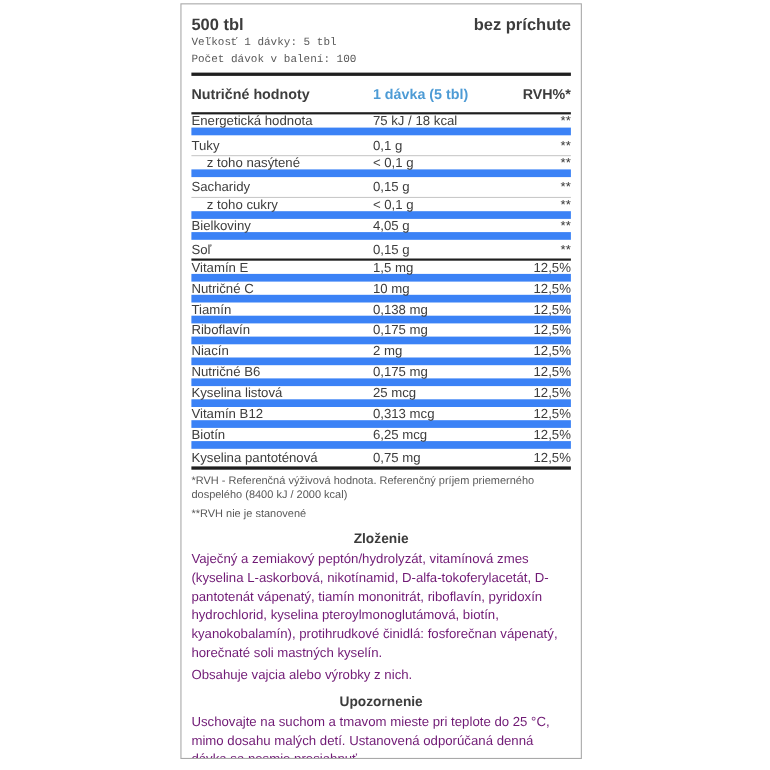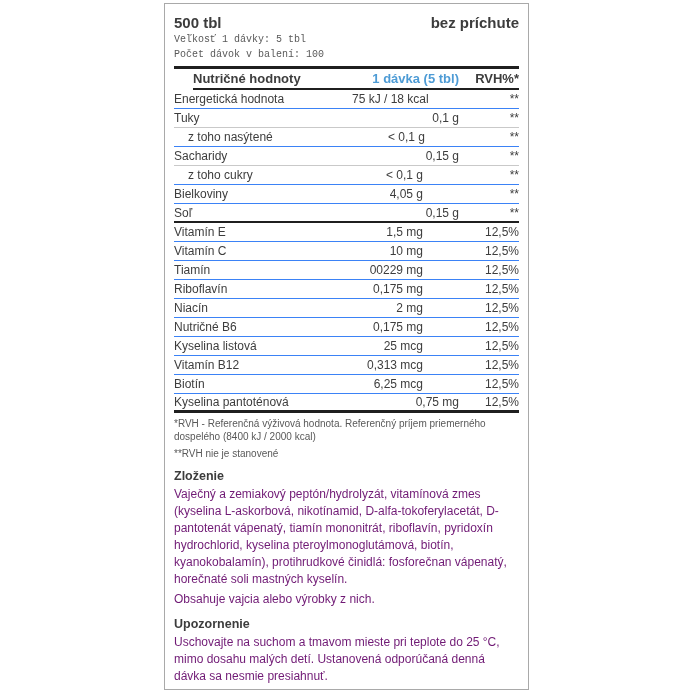--- a/index.html
+++ b/index.html
@@ -13,36 +13,36 @@
     overflow:hidden;
   }
 
   
   .head-row { display:flex; justify-content:space-between; align-items:baseline;
               font-size:15px; font-weight:bold; color:#3c3c3c; margin-top:2px; }
   .small-line { font-size:10px; color:#595959; line-height:13px; margin-top:2px;font-family:Liberation Mono, monospace; }
   .rule-heavy { border-bottom:3px solid #1f1f1f; margin-top:5px; }
 
   
-  .thead { display:flex; align-items:center; height:21px;
-           border-bottom:2px solid #1f1f1f; font-size:13px; font-weight:bold;margin-left:19px; }
+  .thead { display:flex; align-items:center; height:35px;
+           border-bottom:2px solid #1f1f1f; font-size:13px; font-weight:bold; }
   .row   { display:flex; align-items:center; height:19px; font-size:12px; }
   .c-label { flex:1; text-align:left; white-space:nowrap; }
   .row.indent .c-label { padding-left:14px; }
-  .c-value { width:120px; text-align:right; white-space:nowrap; }
+  .c-value { width:120px; text-align:left; white-space:nowrap; }
   .c-rvh   { width:60px; text-align:right; white-space:nowrap; }
   .blue { color:#4d9bd5; }
-  .sep-dark     { border-bottom:1px solid #3b82f6;gap:36px; }
+  .sep-dark     { border-bottom:7px solid #3b82f6; }
   .sep-light    { border-bottom:1px solid #c9c9c9; }
   .sep-thick    { border-bottom:2px solid #1f1f1f; }
   .sep-thickest { border-bottom:3px solid #1f1f1f; }
 
   
   .footnote { font-size:10px; color:#595959; line-height:13px; margin-top:4px; }
-  .sec-h { font-size:12.5px; font-weight:bold; color:#3c3c3c; margin-top:9px; }
+  .sec-h { font-size:12.5px; font-weight:bold; color:#3c3c3c; margin-top:9px;text-align:center; }
   .sec-p { font-size:12px; color:#701a75; line-height:17px; margin-top:3px; }
 </style>
 </head>
 <body>
 
 <div class="canvas">
   <div class="label-box">
 
     <div class="head-row">
       <span>500 tbl</span>
@@ -102,28 +102,28 @@
     <span class="c-rvh">**</span>
   </div>
 
   <div class="row sep-dark">
     <span class="c-label">Vitamín E</span>
     <span class="c-value">1,5 mg</span>
     <span class="c-rvh">12,5%</span>
   </div>
 
   <div class="row sep-dark">
-    <span class="c-label">Vitamín C</span>
+    <span class="c-label">Nutričné C</span>
     <span class="c-value">10 mg</span>
     <span class="c-rvh">12,5%</span>
   </div>
 
   <div class="row sep-dark">
     <span class="c-label">Tiamín</span>
-    <span class="c-value">00229 mg</span>
+    <span class="c-value">0,138 mg</span>
     <span class="c-rvh">12,5%</span>
   </div>
 
   <div class="row sep-dark">
     <span class="c-label">Riboflavín</span>
     <span class="c-value">0,175 mg</span>
     <span class="c-rvh">12,5%</span>
   </div>
 
   <div class="row sep-dark">

